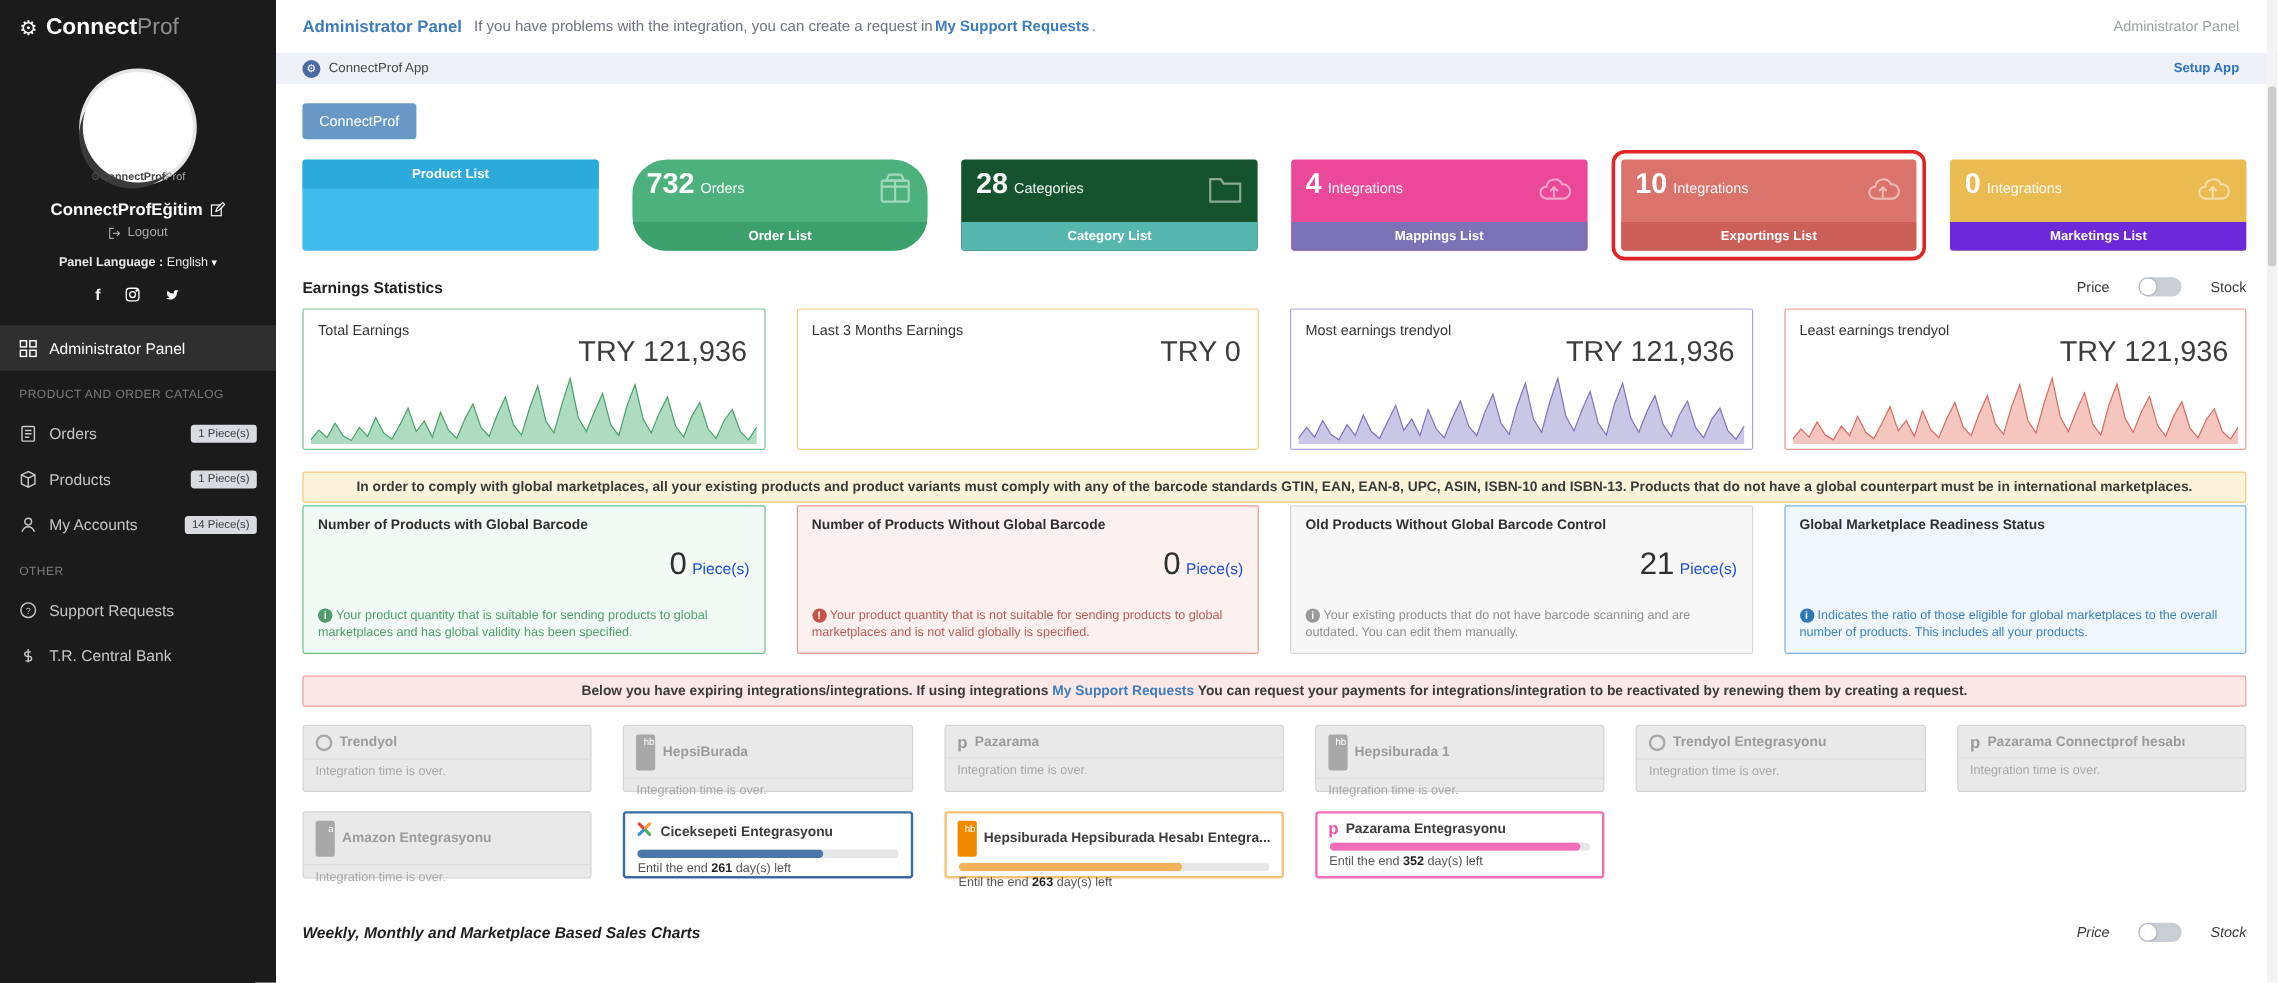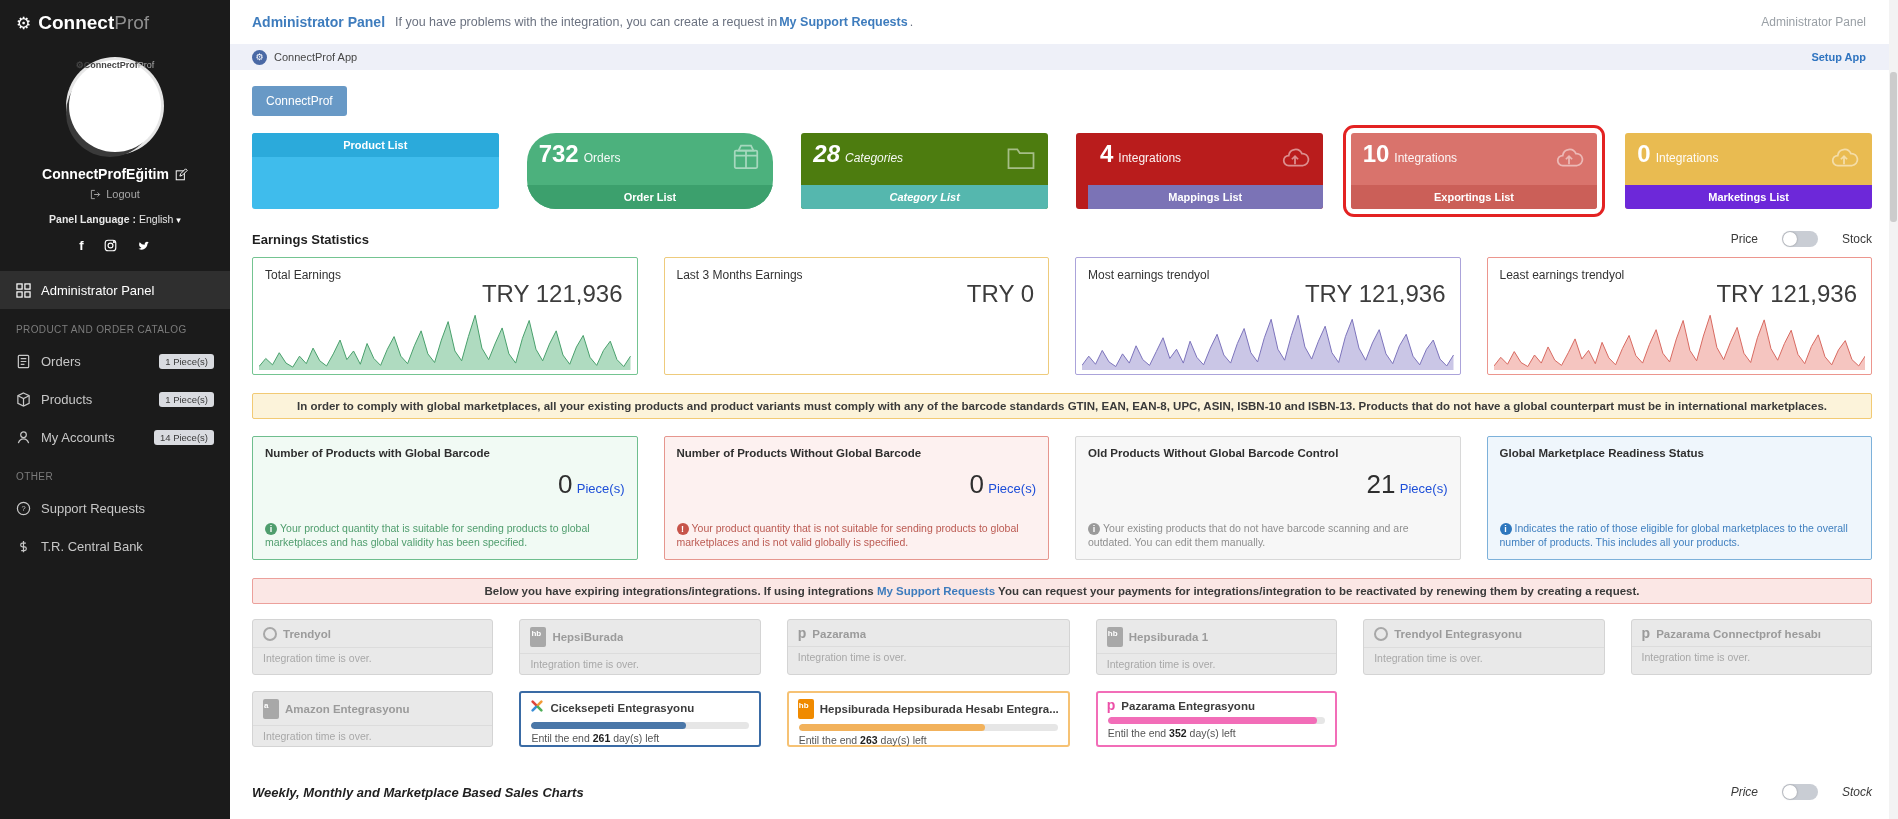--- a/index.html
+++ b/index.html
@@ -7,21 +7,21 @@
   body { font-family: "Liberation Sans", sans-serif; background:#fff; }
   .app { display:flex; width:1898px; height:819px; }
 
   
   .sidebar { width:230px; flex-shrink:0; background:#1b1b1b; color:#c7c7c7; position:relative; }
   .side-logo { height:46px; display:flex; align-items:center; gap:7px; padding:0 16px; }
   .side-logo .gear { color:#fff; font-size:17px; }
   .brand-bold { color:#fff; font-weight:bold; font-size:19px; }
   .brand-light { color:#8f8f8f; font-size:19px; }
   .avatar-wrap { display:flex; justify-content:center; margin-top:14px; }
-  .avatar { width:92px; height:92px; border-radius:50%; background:#fff; display:flex; align-items:flex-start; justify-content:center;
+  .avatar { width:92px; height:92px; border-radius:50%; background:#fff; display:flex; align-items:flex-end; justify-content:center;
             box-shadow: -5px 7px 0 -2px #3a3a3a, 0 0 0 3px #e6e6e6; }
   .avatar-text { font-size:9px; color:#444; font-weight:bold; }
   .avatar-text .lt { color:#aaa; font-weight:normal; }
   .profile-row { text-align:center; margin-top:14px; color:#fff; font-size:14px; font-weight:bold; display:flex; justify-content:center; align-items:center; gap:6px; }
   .logout-row { text-align:center; margin-top:6px; font-size:11px; color:#a7a7a7; display:flex; justify-content:center; align-items:center; gap:5px; cursor:pointer; }
   .lang-row { text-align:center; margin-top:13px; font-size:10.5px; color:#e8e8e8; }
   .lang-row .lab { font-weight:bold; }
   .lang-row .chev { font-size:9px; color:#fff; }
   .social-row { display:flex; justify-content:center; gap:20px; margin-top:13px; align-items:center; }
   .social-row .s-ic { color:#fff; font-size:13px; cursor:pointer; display:inline-flex; align-items:center; }
@@ -68,21 +68,21 @@
   .chart-card { border:1px solid #ccc; background:#fff; height:118px; position:relative; padding:10px 12px; border-radius:2px; }
   .chart-title { font-size:12px; color:#333; position:relative; z-index:2; }
   .chart-value { position:absolute; top:22px; right:14px; font-size:24px; color:#3c3c3c; z-index:2; }
   .sparkline { position:absolute; left:6px; right:6px; bottom:4px; height:64px; z-index:1; }
 
   .notice { margin-top:18px; border:1px solid; border-radius:2px; text-align:center; font-size:11.5px; font-weight:bold; color:#3a3a3a; padding:6px 12px; }
   .notice.yellow { background:#fcf3da; border-color:#f2ca74; }
   .notice.pink { background:#fbe7e5; border-color:#eca09b; }
   .notice .n-link { color:#3e7cbd; cursor:pointer; }
 
-  .barcode-grid { display:grid; grid-template-columns:repeat(4,1fr); gap:26px; margin-top:17px; }
+  .barcode-grid { display:grid; grid-template-columns:repeat(4,1fr); gap:26px; margin-top:2px; }
   .bc-card { border:1px solid; border-radius:2px; padding:10px 12px; height:124px; position:relative; }
   .bc-title { font-size:11.5px; font-weight:bold; color:#2f2f2f; }
   .bc-valrow { text-align:right; margin-top:10px; }
   .bc-num { font-size:26px; color:#2f2f2f; }
   .bc-num.bold { font-weight:bold; }
   .bc-unit { font-size:13px; color:#1d4ed8; }
   .bc-prefix { font-size:12px; color:#2f2f2f; margin-right:6px; }
   .bc-desc { position:absolute; left:12px; right:12px; bottom:9px; font-size:10.5px; line-height:1.4; }
   .bc-ic { display:inline-block; width:12px; height:12px; border-radius:50%; color:#fff; font-size:9px; line-height:12px; text-align:center; font-weight:bold; margin-right:3px; }
 
@@ -93,21 +93,21 @@
   .int-name { font-size:11.5px; font-weight:bold; color:#9b9b9b; white-space:nowrap; overflow:hidden; text-overflow:ellipsis; }
   .expired .int-status { font-size:10.5px; color:#a8a8a8; padding:4px 10px 0; border-top:1px solid #dcdcdc; margin-top:3px; }
   .int-card.active { background:#fff; border:2px solid #888; }
   .active .int-head { padding:6px 9px 2px; }
   .active .int-name { color:#3c3c3c; }
   .int-progress { height:7px; background:#e6e6e6; border-radius:4px; margin:3px 10px; overflow:hidden; }
   .int-progress .fill { display:block; height:100%; border-radius:4px; }
   .int-days { font-size:10.5px; color:#555; padding:0 10px 4px; }
   .int-days b { color:#1f1f1f; }
   .ic-circle { width:14px; height:14px; border:2px solid #a8a8a8; border-radius:50%; flex-shrink:0; }
-  .ic-sq { min-width:16px; height:20px; background:#a8a8a8; color:#fff; border-radius:2px; font-size:8px; font-weight:bold; text-align:left; line-height:13px; flex-shrink:0; padding:0 1px; }
+  .ic-sq { min-width:16px; height:30px; background:#a8a8a8; color:#fff; border-radius:2px; font-size:8px; font-weight:normal; text-align:right; line-height:13px; flex-shrink:0; padding:0 1px; }
   .ic-sq.orange { background:#f08a00; }
   .ic-letter { font-weight:bold; color:#9b9b9b; font-size:14px; line-height:13px; flex-shrink:0; }
   .ic-letter.pink { color:#ec4fa8; }
 
   .bottom-row { margin-top:37px; display:flex; justify-content:space-between; align-items:center;font-style:italic; }
 
   .scrollbar { position:absolute; right:0; top:0; width:9px; height:100%; background:#f3f3f3; }
   .scroll-thumb { position:absolute; top:72px; left:1px; width:7px; height:150px; background:#cccccc; border-radius:3px; cursor:grab; }
 </style>
 </head>
@@ -266,31 +266,31 @@
             <span class="stat-icon"><svg width="34" height="30" viewBox="0 0 24 24">
                   <g fill="none" stroke="#fff" stroke-width="1.4">
                     <rect x="3" y="6" width="18" height="14" rx="1"></rect>
                     <path d="M3 10h18M12 6v14M8 2h8l2 4H6z"></path>
                   </g>
                 </svg></span>
           </div>
           <div class="stat-footer" style="background: rgb(60, 160, 109);">Order List</div>
         </div>
 
-        <div class="stat-card" style="background: #4d7c0f; font-style: italic;">
+        <div class="stat-card" style="background: #14532d;">
           <div class="stat-body">
             <span class="stat-value">28</span><span class="stat-label">Categories</span>
             <span class="stat-icon"><svg width="34" height="30" viewBox="0 0 24 24">
                   <path d="M2 5h7l2 3h11v12H2z" fill="none" stroke="#fff" stroke-width="1.4"></path>
                 </svg></span>
           </div>
           <div class="stat-footer" style="background: rgb(85, 183, 174);">Category List</div>
         </div>
 
-        <div class="stat-card" style="background: #b91c1c; padding-left: 12px;">
+        <div class="stat-card" style="background: #ec4899;">
           <div class="stat-body">
             <span class="stat-value">4</span><span class="stat-label">Integrations</span>
             <span class="stat-icon"><svg width="36" height="30" viewBox="0 0 24 24">
                   <g fill="none" stroke="#fff" stroke-width="1.4">
                     <path d="M7 18a4 4 0 0 1 0-8 5.5 5.5 0 0 1 10.5-1.5A4.5 4.5 0 0 1 18.5 18z"></path>
                     <path d="M12 17v-6M9.5 13l2.5-2.5L14.5 13"></path>
                   </g>
                 </svg></span>
           </div>
           <div class="stat-footer" style="background: rgb(123, 115, 182);">Mappings List</div>

